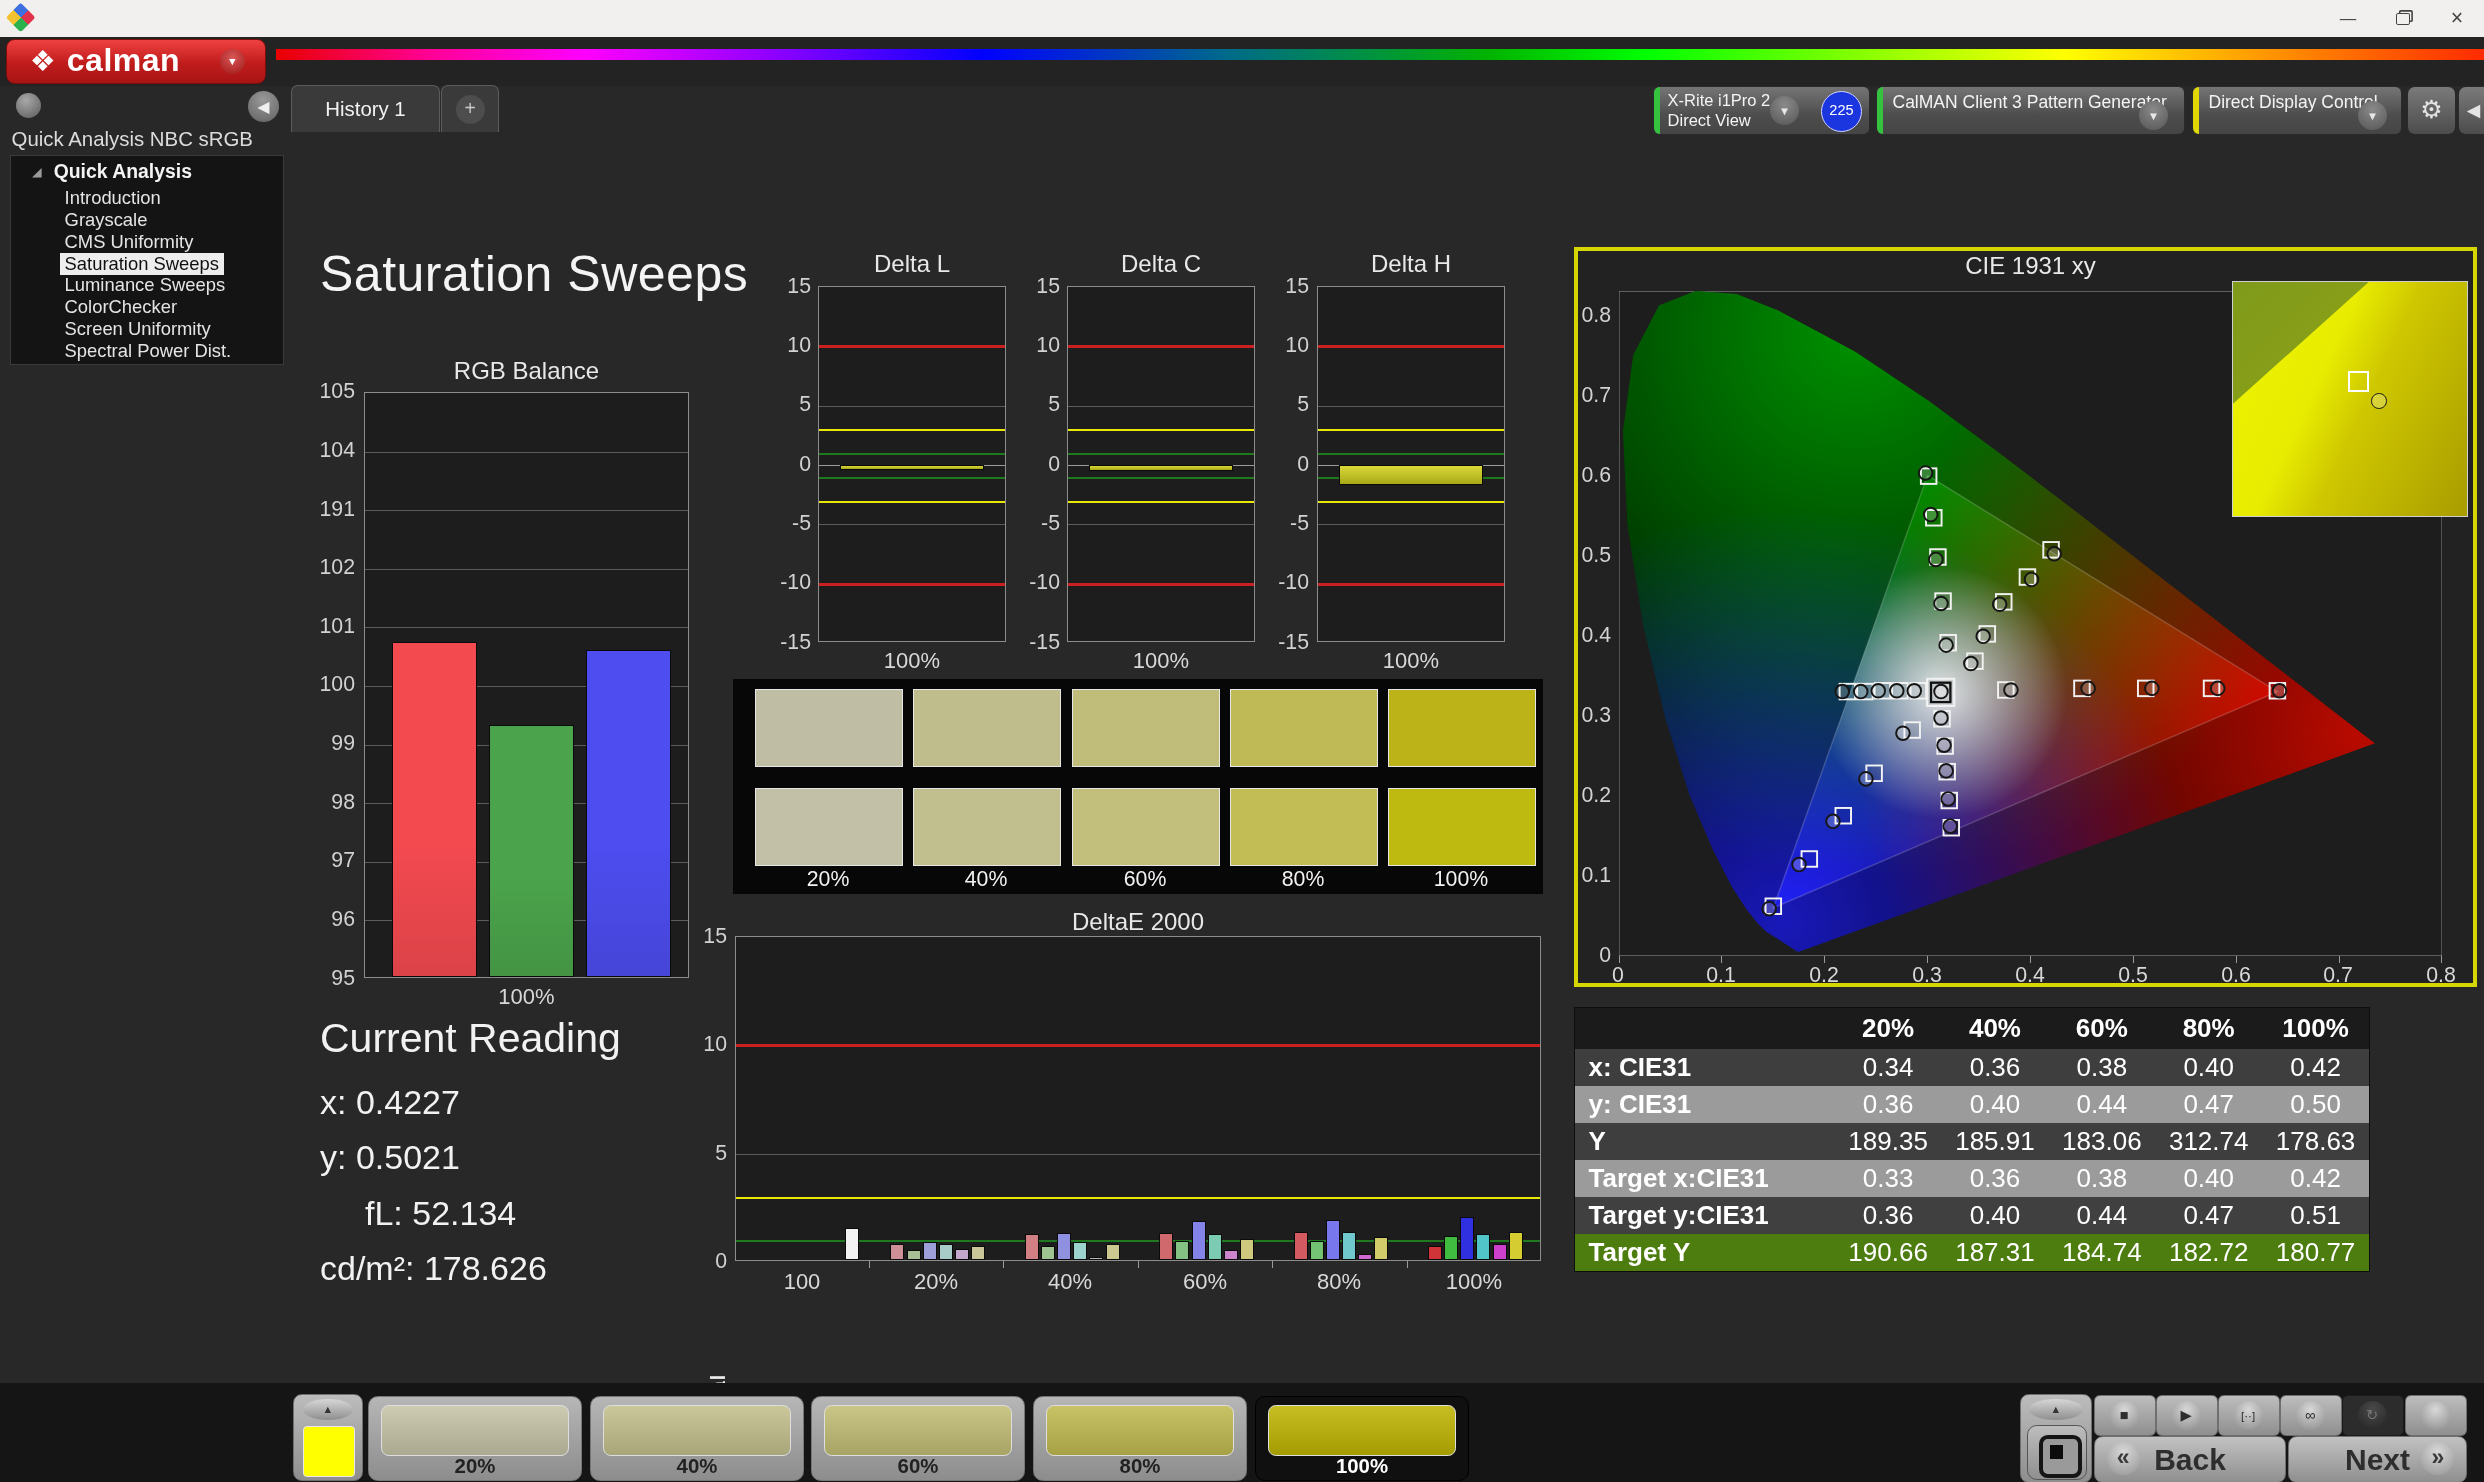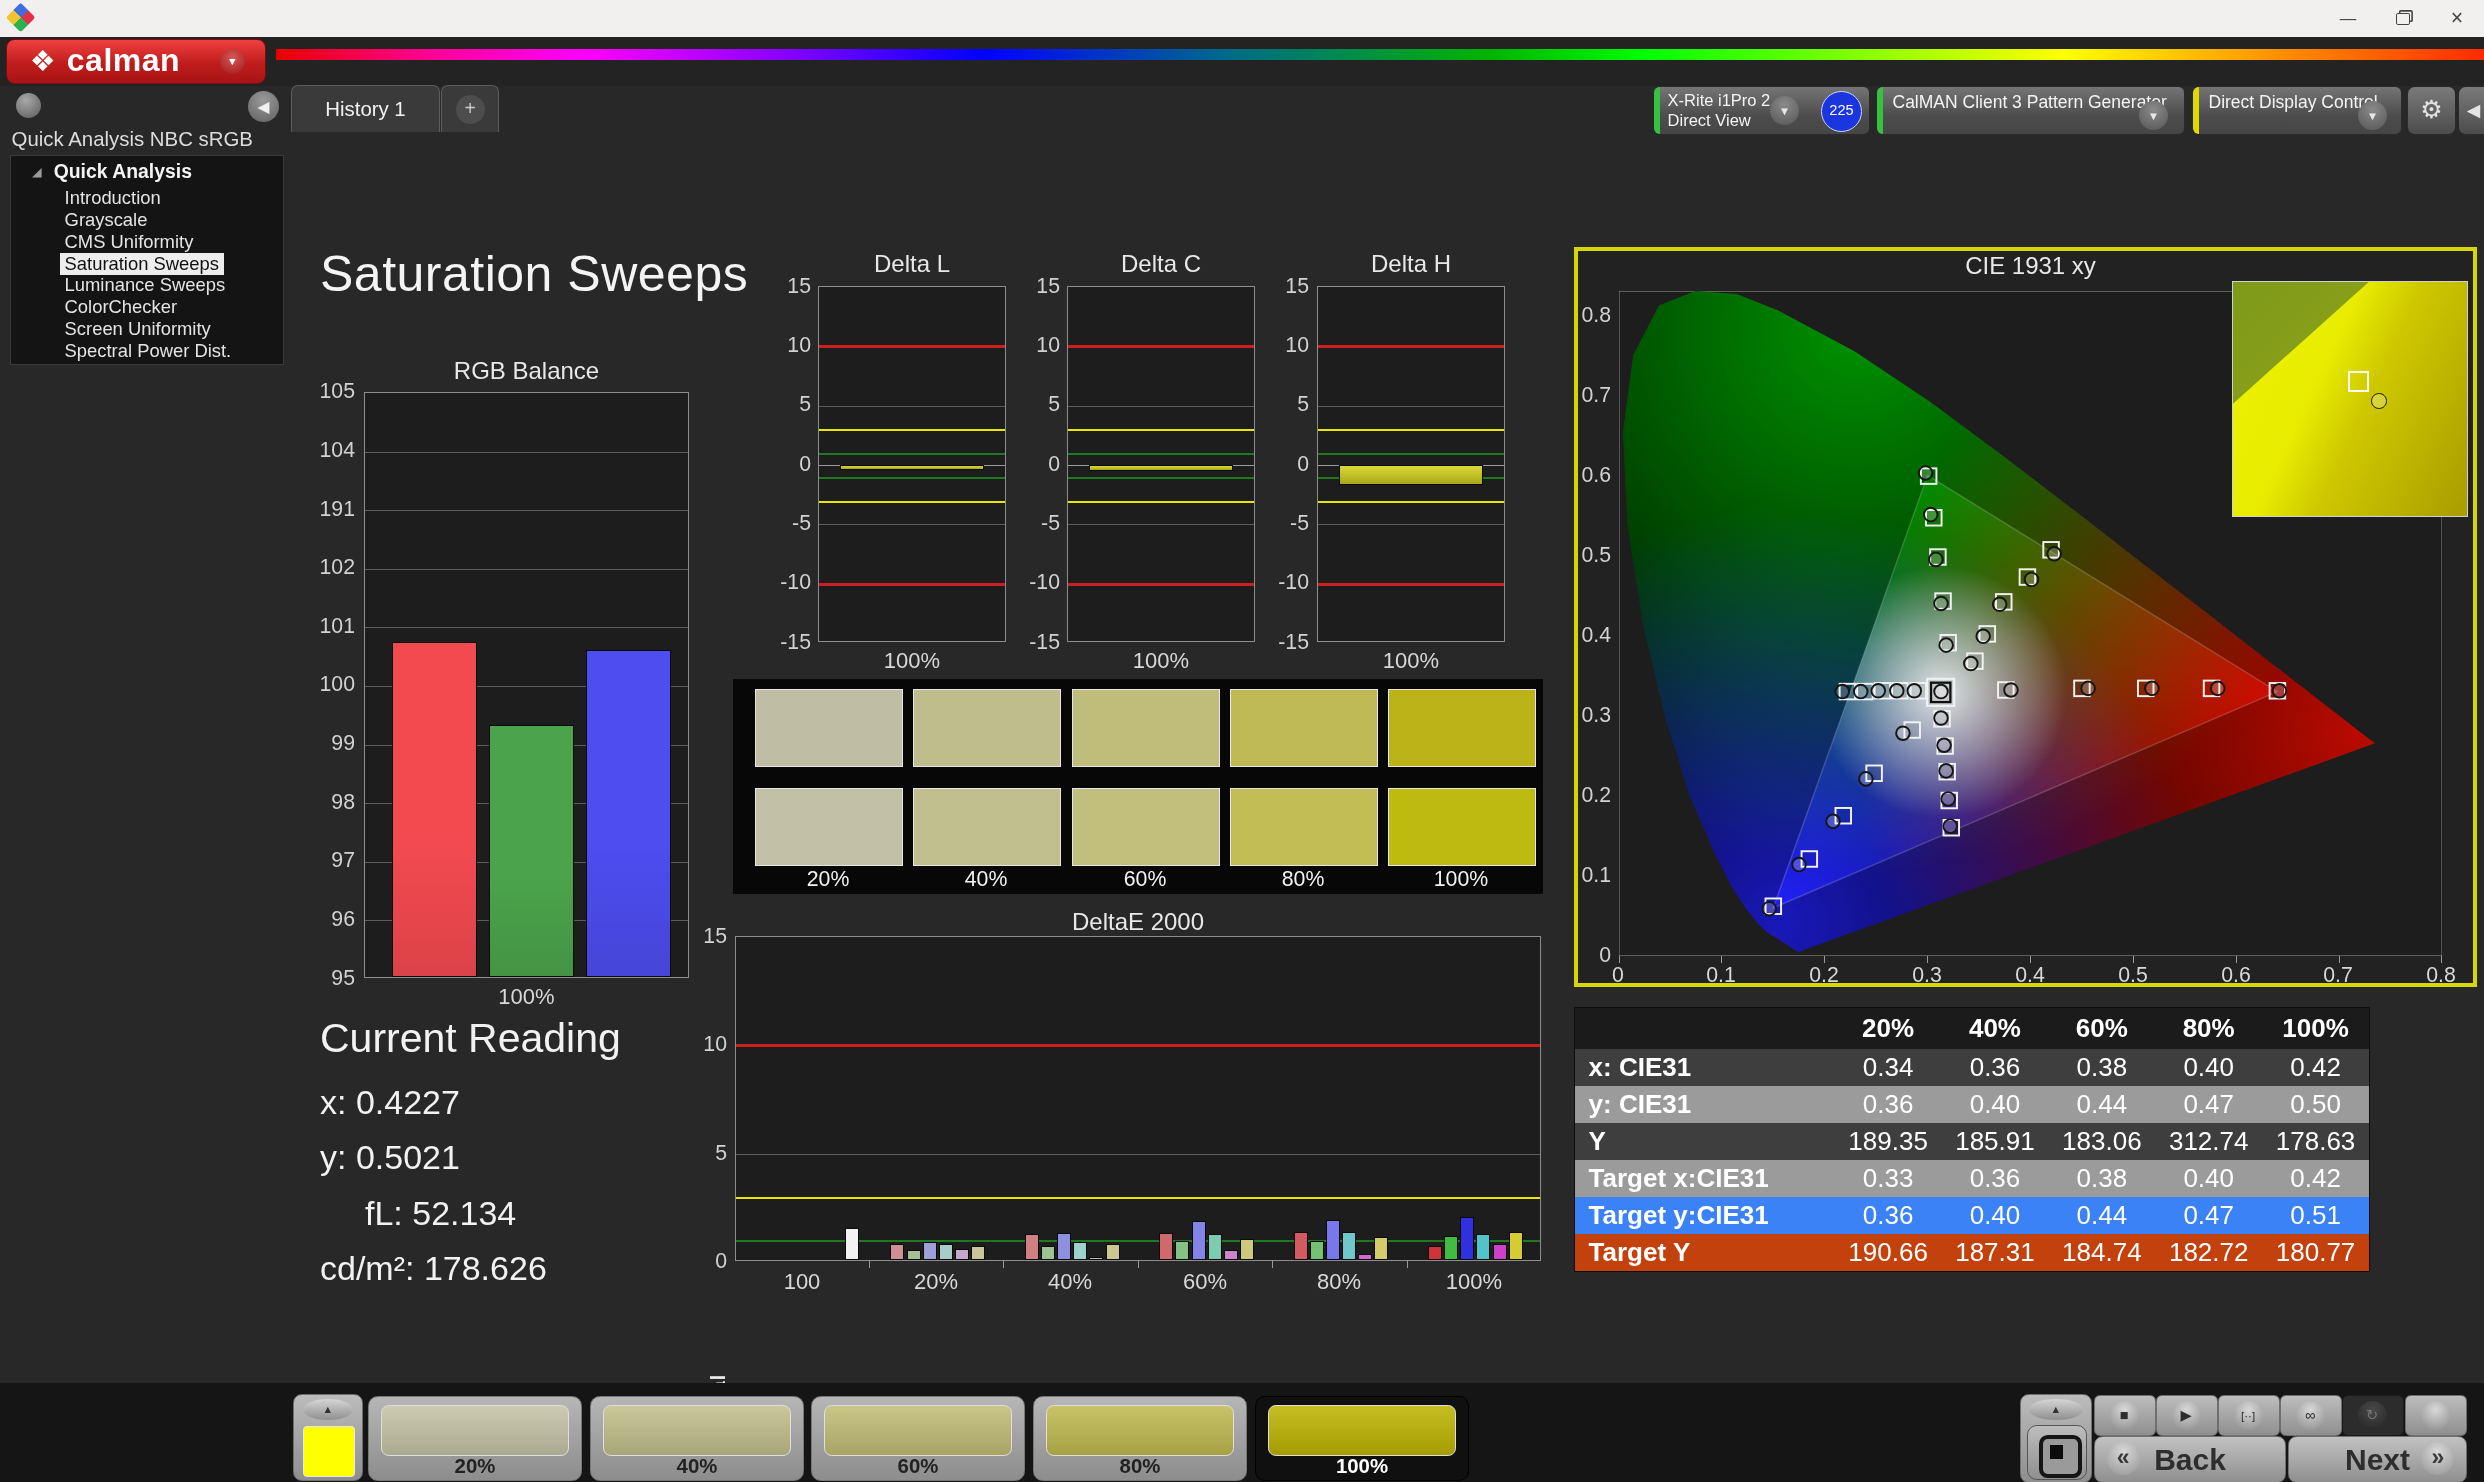--- a/index.html
+++ b/index.html
@@ -368,29 +368,29 @@
       <div class="t-cell" style="width: 107px;">178.63</div>
     </div>
     <div class="t-row" style="height: 37px; background: rgb(155, 155, 155);">
       <div class="t-cell t-lab" style="width: 260px;">Target x:CIE31</div>
       <div class="t-cell" style="width: 107px;">0.33</div>
       <div class="t-cell" style="width: 107px;">0.36</div>
       <div class="t-cell" style="width: 107px;">0.38</div>
       <div class="t-cell" style="width: 107px;">0.40</div>
       <div class="t-cell" style="width: 107px;">0.42</div>
     </div>
-    <div class="t-row" style="height: 37px; background: #3b82f6;">
+    <div class="t-row" style="height: 37px; background: #404040;">
       <div class="t-cell t-lab" style="width: 260px;">Target y:CIE31</div>
       <div class="t-cell" style="width: 107px;">0.36</div>
       <div class="t-cell" style="width: 107px;">0.40</div>
       <div class="t-cell" style="width: 107px;">0.44</div>
       <div class="t-cell" style="width: 107px;">0.47</div>
       <div class="t-cell" style="width: 107px;">0.51</div>
     </div>
-    <div class="t-row" style="height: 37px; background: #c2410c;">
+    <div class="t-row" style="height: 37px; background: #4d7c0f;">
       <div class="t-cell t-lab" style="width: 260px;">Target Y</div>
       <div class="t-cell" style="width: 107px;">190.66</div>
       <div class="t-cell" style="width: 107px;">187.31</div>
       <div class="t-cell" style="width: 107px;">184.74</div>
       <div class="t-cell" style="width: 107px;">182.72</div>
       <div class="t-cell" style="width: 107px;">180.77</div>
     </div>
   </div>
 
 <div class="abs" id="bottombar"></div>

